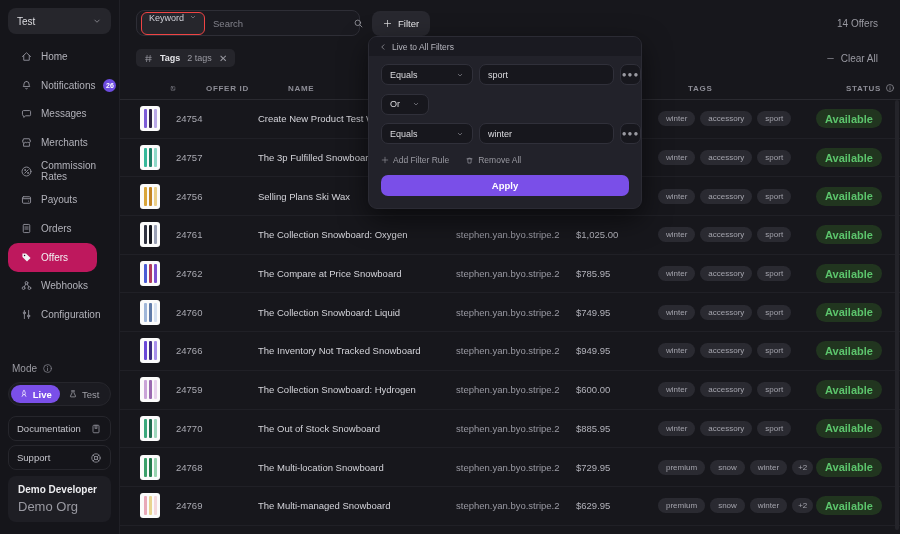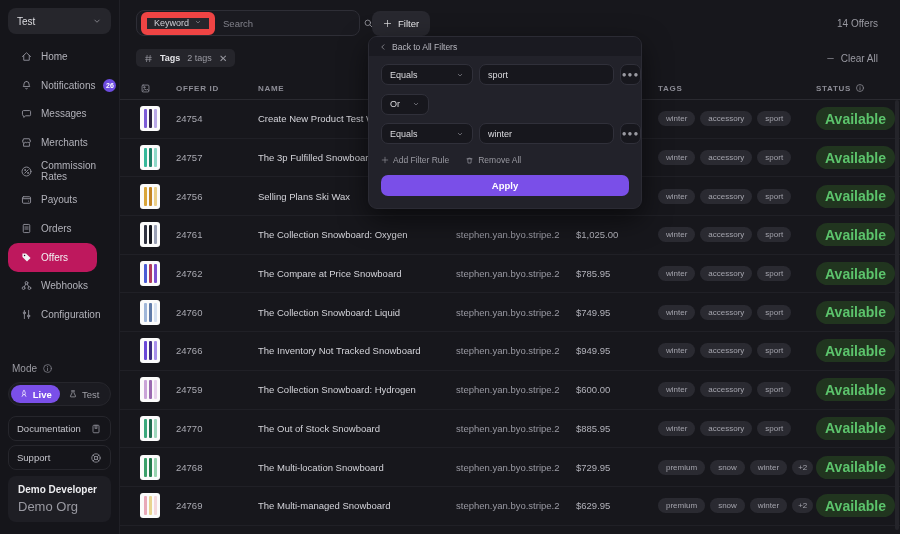--- a/index.html
+++ b/index.html
@@ -57,21 +57,21 @@
   .account-card .org { font-size:13px; color:#9a9aa2; margin-top:4px; }
 
   
   .main { flex:1; position:relative; }
   .topbar { display:flex; align-items:center; padding:10px 22px 0 16px; }
   .searchbar {
     width:224px; height:26px; border:1px solid #2e2e36; background:#1a1a20;
     border-radius:8px; display:flex; align-items:center; padding:0 8px 0 4px; gap:8px;
   }
   .kw-chip {
-    height:23px; background:#26262c; border:6px solid #ef4444; border-radius:6px;
+    height:23px; background:#26262c; border:1px solid #ef4444; border-radius:6px;
     display:flex; align-items:flex-start; gap:5px; padding:0 7px; cursor:pointer;
     font-size:9px; color:#cfcfd6;
   }
   .search-input { flex:1; background:transparent; border:none; outline:none;
     color:#cfcfd6; font-size:9.5px; font-family:inherit; }
   .search-input::placeholder { color:#82828b; }
   .search-mag { color:#9a9aa2; }
   .filter-btn {
     margin-left:12px; height:25px; background:#28282f; border-radius:8px;
     display:flex; align-items:center; gap:6px; padding:0 11px; cursor:pointer;
@@ -92,37 +92,37 @@
 
   
   .table { margin-top:10px; }
   .grid-cols {
     display:grid; padding-left:20px;
     grid-template-columns:36px 82px 198px 120px 82px 158px 1fr;
     align-items:center;
   }
   .thead { height:23px; border-bottom:1px solid #2a2a30;
     font-size:8px; font-weight:bold; letter-spacing:.7px; color:#8d8d96; }
-  .thead .hcell { display:flex; align-items:center; gap:4px; }
+  .thead .hcell { display:flex; align-items:center; gap:4px;margin-left:30px; }
   .thead .img-ic { color:#8d8d96; }
   .trow { height:38.7px; border-bottom:1px solid #202026; font-size:9.5px; cursor:pointer; }
   .thumb {
     width:20px; height:25px; background:#fbfbfb; border-radius:3px;
     display:flex; align-items:center; justify-content:center; gap:2px; overflow:hidden;
   }
   .thumb .stripe { width:3px; height:19px; border-radius:1px; display:block; }
   .c-id { color:#a9a9b1; }
   .c-name { color:#d4d4da; }
   .c-merchant { color:#9a9aa3; }
   .c-price { color:#b2b2ba; }
   .c-tags { display:flex; gap:5px; }
   .pill { background:#2a2a31; color:#a4a4ad; font-size:8px; padding:3px 8px; border-radius:999px; white-space:nowrap; }
   .pill.extra { padding:3px 6px; }
   .badge-available { display:inline-block; background:#21351f; color:#5cc46c;
-    font-size:14px; font-weight:bold; padding:3.5px 9px; border-radius:999px; }
+    font-size:11px; font-weight:bold; padding:3.5px 9px; border-radius:999px; }
   .vscroll { position:absolute; right:1px; top:100px; bottom:4px; width:4px;
     background:#24242a; border-radius:2px; }
 
   
   .popup {
     position:absolute; left:368px; top:36px; width:274px; z-index:20;
     background:#22222a; border:1px solid #2b2b34; border-radius:9px;
     box-shadow:0 10px 28px rgba(0,0,0,.55);
   }
   .popup-strip {
@@ -611,21 +611,21 @@
       </div>
   </div>
   <div class="vscroll"></div>
 </div>
 
 <div class="popup">
   <div class="popup-strip">
     <svg class="ic" width="8" height="8" viewBox="0 0 16 16">
         <path d="M10 3.5 L5.5 8 L10 12.5"></path>
       </svg>
-    <span>Back to All Filters</span>
+    <span>Live to All Filters</span>
   </div>
   <div class="popup-body">
 
     <div class="rule-row">
       <div class="f-select op">
         <span>Equals</span>
         <svg class="ic chev-sm" width="8" height="8" viewBox="0 0 16 16">
             <path d="M4.5 6.5 L8 10 L11.5 6.5"></path>
           </svg>
       </div>

